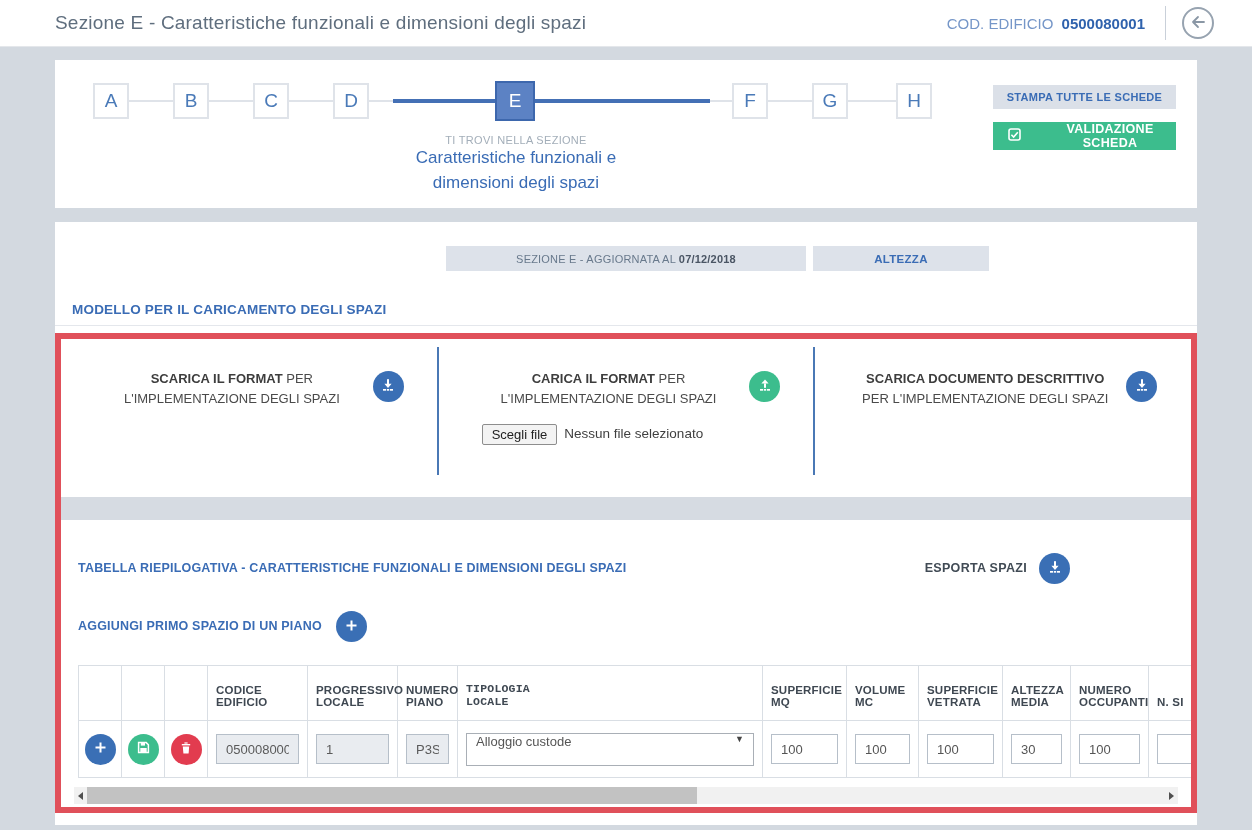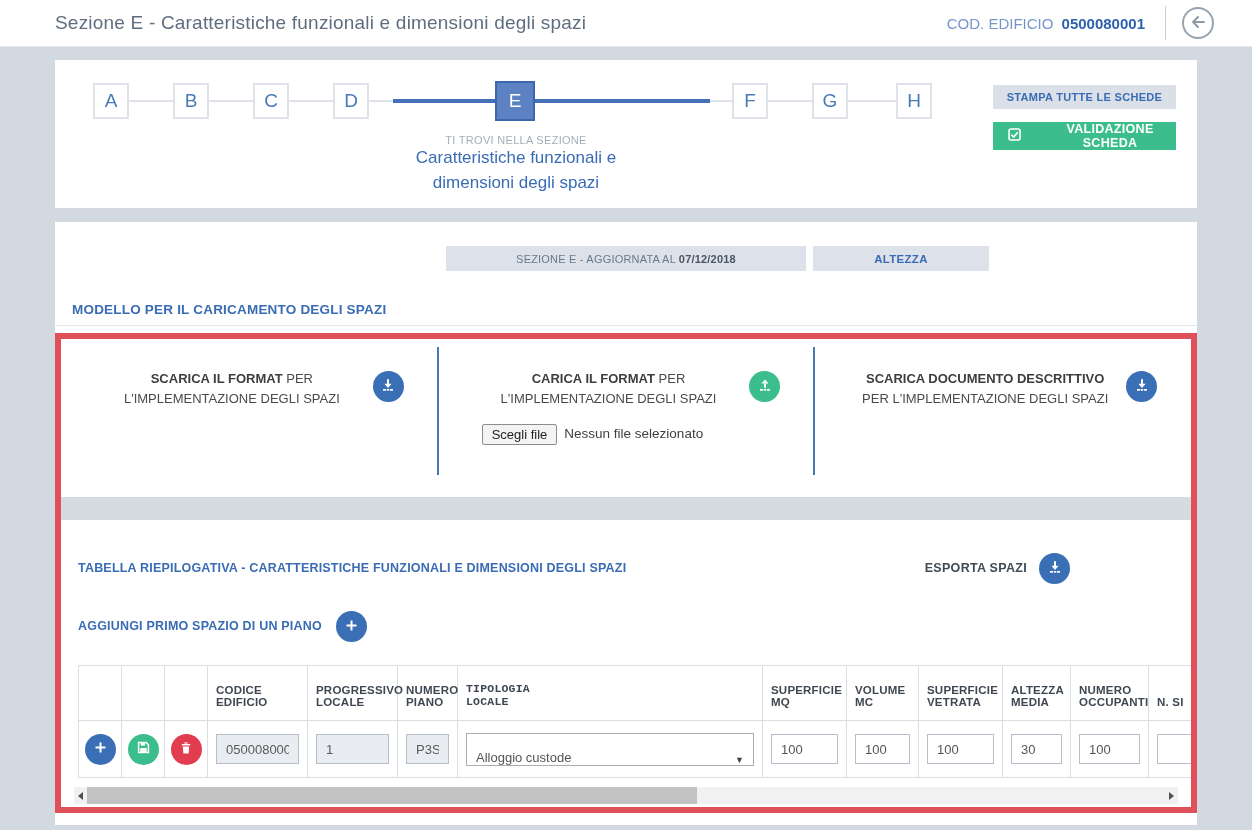--- a/index.html
+++ b/index.html
@@ -112,21 +112,21 @@
     width:31px; height:31px; border-radius:50%; border:none; cursor:pointer;
     display:inline-flex; align-items:center; justify-content:center; vertical-align:middle;
   }
   input.cell-input {
     width:100%; height:30px; font-family:inherit; font-size:13px; color:#555;
     border:1px solid #b6bfc9; background:#fff; padding:0 9px;
   }
   input.cell-input:disabled, input.cell-input[readonly] { background:#e9ecf0; color:#5a5a5a; }
   .fake-select {
     width:100%; height:33px; border:1px solid #a9afb6; background:#fff; cursor:pointer;
-    display:flex; align-items:flex-end; font-size:13px; color:#555; padding:0 9px;
+    display:flex; align-items:flex-start; font-size:13px; color:#555; padding:0 9px;
   }
   .fake-select .caret { margin-left:auto; font-size:9px; color:#444; }
   .cut-input { width:60px; }
   
   .hscroll { margin:9px 2px 3px; height:17px; background:#f1f1f1; position:relative; }
   .sb-thumb { position:absolute; left:13px; top:0; height:17px; width:610px; background:#c2c2c2; cursor:grab; }
   .sb-btn { position:absolute; top:0; width:13px; height:17px; background:#f1f1f1; border:none; cursor:pointer; }
   .sb-btn.left { left:0; } .sb-btn.right { right:0; }
   .sb-btn span { display:block; margin:0 auto; width:0; height:0; }
   .sb-btn.left span { border-top:4px solid transparent; border-bottom:4px solid transparent; border-right:5px solid #505050; }

